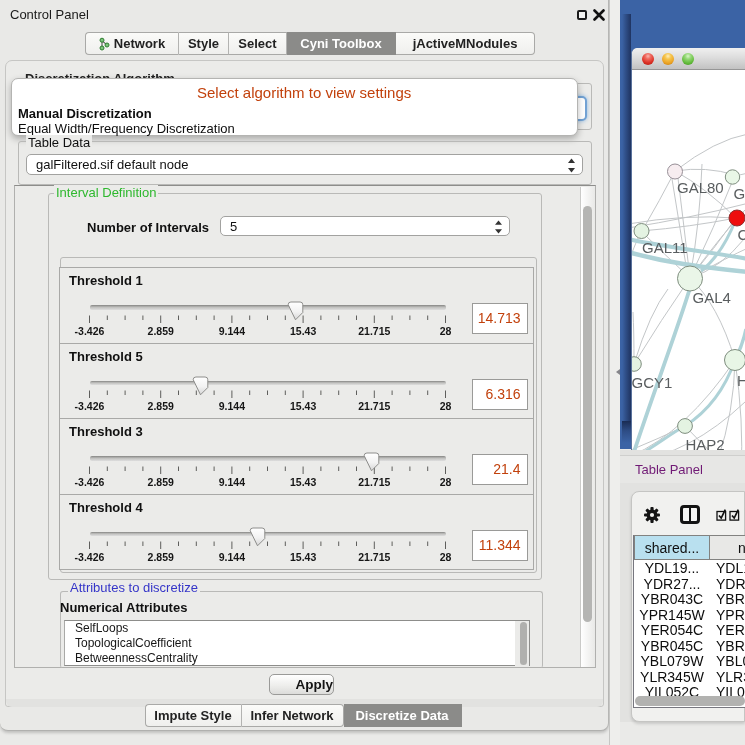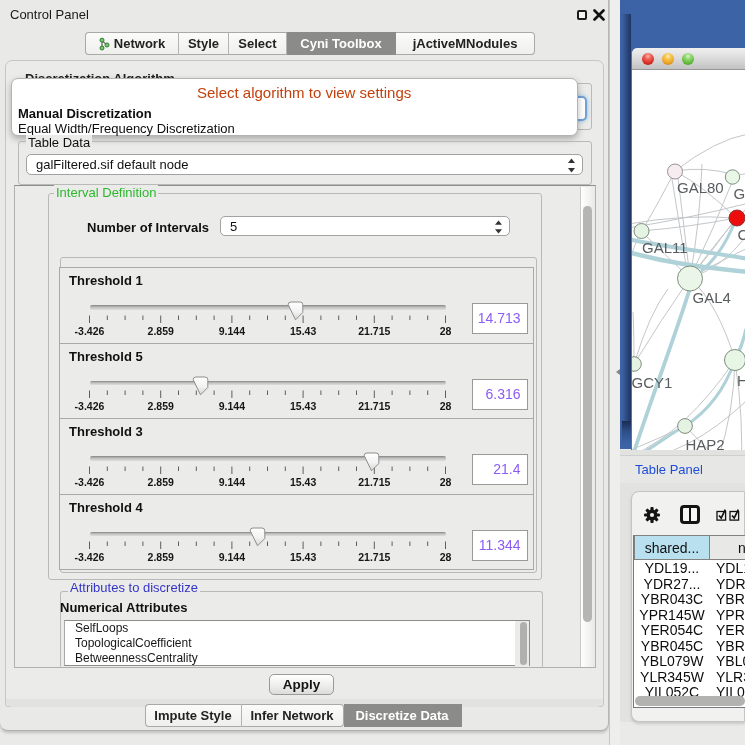--- a/index.html
+++ b/index.html
@@ -55,49 +55,49 @@
 
 .trow { position:absolute; left:59px; width:475px; height:76.5px; background:#ebebe9;
   border:1px solid #a9a9a7; }
 .tname { position:absolute; left:9px; top:5px; font-size:13px; font-weight:bold; color:#101010; }
 .track { position:absolute; left:29.5px; top:37px; width:356px; height:4.5px; border-radius:2px;
   background:linear-gradient(180deg,#848482,#c0c0be 45%,#dedede); }
 .ticks { position:absolute; left:0; top:46.5px; }
 .tl { position:absolute; top:56.5px; font-size:10.5px; font-weight:bold; color:#161616; transform:translateX(-50%); }
 .thumb { position:absolute; top:32.5px; }
 .vbox { position:absolute; left:412px; top:35px; width:55.5px; height:31px; background:#ffffff;
-  border:1px solid #9a9a98; font-size:14px; color:#8b5cf6; text-align:right; line-height:29px; padding-right:6px; }
+  border:1px solid #9a9a98; font-size:14px; color:#c2410c; text-align:right; line-height:29px; padding-right:6px; }
 
 
 #attlist { position:absolute; left:64px; top:619.5px; width:466px; height:46.5px; background:#ffffff;
   border:1px solid #8d8d8b; border-left-color:#a9a9a7; overflow:hidden; font-size:12px; color:#161616; }
 #attlist div { padding-left:10px; line-height:15px; }
 #lscroll { position:absolute; left:515px; top:620.5px; width:14px; height:45px; background:#ebebe9; }
 #lthumb { position:absolute; left:519.5px; top:621.5px; width:7px; height:43px; background:#b0b0ae; border-radius:3.5px; }
 
 
 #applybtn { position:absolute; left:269px; top:673.5px; width:65px; height:21px;
   background:linear-gradient(180deg,#ffffff,#eeeeec 55%,#dcdcda); border:1px solid #9a9a98;
-  border-radius:5px; font-size:13.5px; font-weight:bold; color:#141414; text-align:center; line-height:19px; }
+  border-radius:5px; font-size:13.5px; font-weight:bold; color:#141414; text-align:right; line-height:19px; }
 
 #bottabs { left:144.5px; top:704px; }
 
 
 #bluebg { position:absolute; left:620px; top:0; width:125px; height:450px; background:#3b63a5; }
 #netframe { position:absolute; left:631px; top:6px; width:114px; height:415px;
   background:#ffffff; border-left:1px solid #5a729c; border-radius:6px 0 0 0;margin-top:42px; }
 #nettitle { position:absolute; left:0; top:0; width:114px; height:22px;
   background:linear-gradient(180deg,#f0f0f0,#dddddd 45%,#c2c2c2); border-bottom:1px solid #969696; border-radius:6px 0 0 0; }
 .light { position:absolute; top:5px; width:12px; height:12px; border-radius:50%; }
 #netcanvas { position:absolute; left:0; top:22px; width:114px; height:393px; background:#ffffff; overflow:hidden; }
 
 
 #tpbar { position:absolute; left:620px; top:455px; width:125px; height:28px; background:#e7e7e5;
   border-top:1px solid #cfcfcd; }
-#tpbar span { position:absolute; left:15px; top:6px; font-size:13px; color:#1d4ed8; }
+#tpbar span { position:absolute; left:15px; top:6px; font-size:13px; color:#701a75; }
 #tpanelbg { position:absolute; left:620px; top:450px; width:125px; height:272px; background:#e2e2e0; }
 #tpanel { position:absolute; left:631px; top:491px; width:114px; height:230.5px; background:#f1f1ef;
   border:1px solid #c5c5c3; border-radius:8px 0 0 8px; box-shadow:0 2px 3px rgba(0,0,0,0.14); }
 .trA { position:absolute; left:634px; width:76px; text-align:center; font-size:14px; color:#0d0d0d; line-height:15.5px; }
 .trB { position:absolute; left:716px; width:29px; font-size:14px; color:#0d0d0d; line-height:15.5px; overflow:hidden; white-space:nowrap; }
 #thead1 { position:absolute; left:634px; top:535px; width:76px; height:25px; background:#b9e0ef;
   border:1px solid #828280; font-size:14px; color:#101010; text-align:center; line-height:24px; padding-left:0; }
 #thead2 { position:absolute; left:710px; top:535px; width:35px; height:25px; background:#e8e8e6;
   border-top:1px solid #828280; border-bottom:1px solid #828280; font-size:14px; color:#101010;
   padding-left:28px; line-height:24px; overflow:hidden; }

